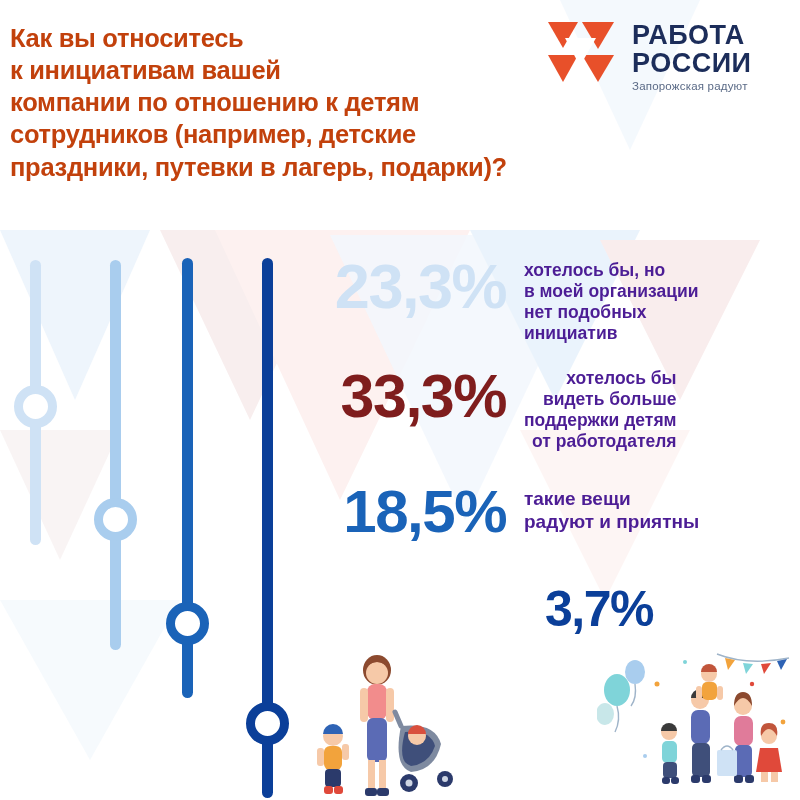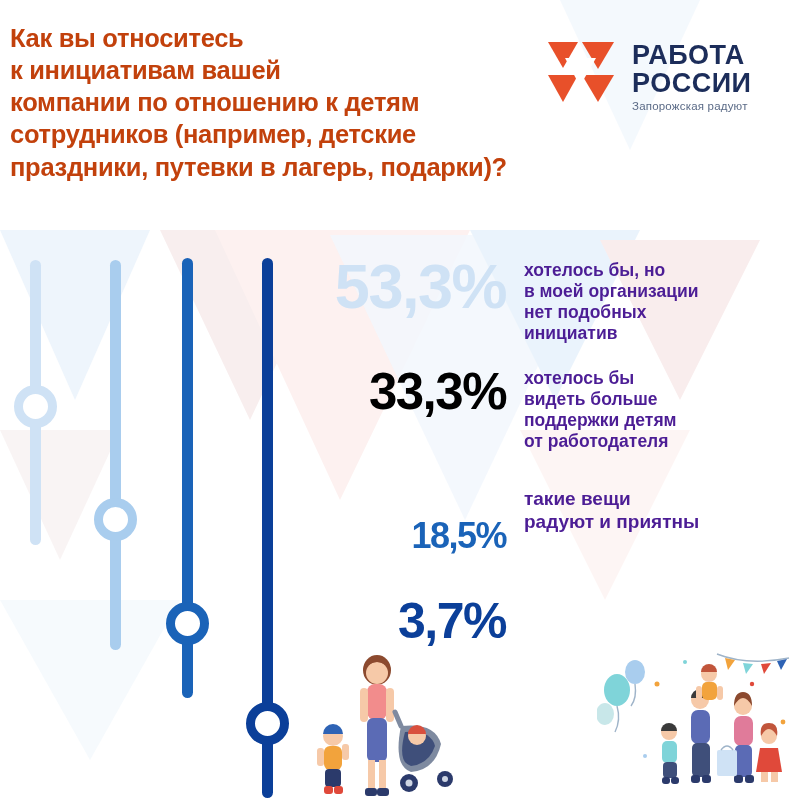--- a/index.html
+++ b/index.html
@@ -13,21 +13,21 @@
   .bg{position:absolute;inset:0;overflow:hidden;}
   .bg svg{position:absolute;inset:0;}
 
   
   .headline{
     position:absolute;left:10px;top:22px;width:540px;
     font-weight:bold;font-size:25.5px;line-height:1.26;
     color:#c2410c;letter-spacing:-0.3px;
   }
   .logo{
-    position:absolute;right:22px;top:18px;width:230px;height:80px;margin-top:20px;
+    position:absolute;right:22px;top:18px;width:230px;height:80px;
   }
   .logo-mark{position:absolute;left:0;top:4px;width:72px;height:66px;}
   .logo-text{
     position:absolute;left:84px;top:4px;
     font-weight:bold;font-size:27px;line-height:1.02;color:#1c2d5a;
     letter-spacing:0.5px;
   }
   .logo-sub{
     position:absolute;left:84px;top:62px;
     font-size:11.5px;color:#5a6a86;letter-spacing:0.2px;
@@ -102,35 +102,35 @@
   <div class="track" style="left:182px;top:8px;height:440px;background:#1a63b8;"></div>
   <div class="knob" style="left:166px;top:352px;border:9px solid #1a63b8;"></div>
 
   <div class="track" style="left:262px;top:8px;height:540px;background:#0b3f99;"></div>
   <div class="knob" style="left:246px;top:452px;border:9px solid #0b3f99;"></div>
 </div>
 
 <div class="stats">
 
   <div class="row" style="margin-top:0px;">
-    <div class="pct" style="font-size:63px;color:#cfe2f5;">53,3%</div>
+    <div class="pct" style="font-size:63px;color:#cfe2f5;">23,3%</div>
     <div class="lbl" style="font-size:17.5px;padding-top:5px;" id="lbl-0">хотелось бы, но<br>в моей организации<br>нет подобных<br>инициатив</div>
   </div>
 
   <div class="row" style="margin-top:22px;">
-    <div class="pct" style="font-size:51px;color:#000000;">33,3%</div>
-    <div class="lbl" style="font-size:17.5px;padding-top:2px;" id="lbl-1">хотелось бы<br>видеть больше<br>поддержки детям<br>от работодателя</div>
+    <div class="pct" style="font-size:61px;color:#7f1d1d;">33,3%</div>
+    <div class="lbl" style="font-size:17.5px;padding-top:2px;text-align:right;" id="lbl-1">хотелось бы<br>видеть больше<br>поддержки детям<br>от работодателя</div>
   </div>
 
   <div class="row" style="margin-top:30px;">
-    <div class="pct" style="font-size:36px;color:#1a63b8;margin-top:36px;">18,5%</div>
+    <div class="pct" style="font-size:60px;color:#1a63b8;">18,5%</div>
     <div class="lbl" style="font-size:19px;padding-top:6px;" id="lbl-2">такие вещи<br>радуют и приятны</div>
   </div>
 
-  <div class="row" style="margin-top:42px;">
+  <div class="row" style="margin-top:42px;justify-content:center;">
     <div class="pct" style="font-size:50px;color:#0b3f99;">3,7%</div>
   </div>
 
 </div>
 
 <svg class="illus-left" viewBox="0 0 160 160" xmlns="http://www.w3.org/2000/svg">
 
   <ellipse cx="72" cy="30" rx="14" ry="15" fill="#8c4a2f"></ellipse>
   <circle cx="72" cy="33" r="11" fill="#f6c9a8"></circle>
   <path d="M58 30 q14 -16 28 0 q-4 -14 -14 -14 q-10 0 -14 14z" fill="#8c4a2f"></path>

